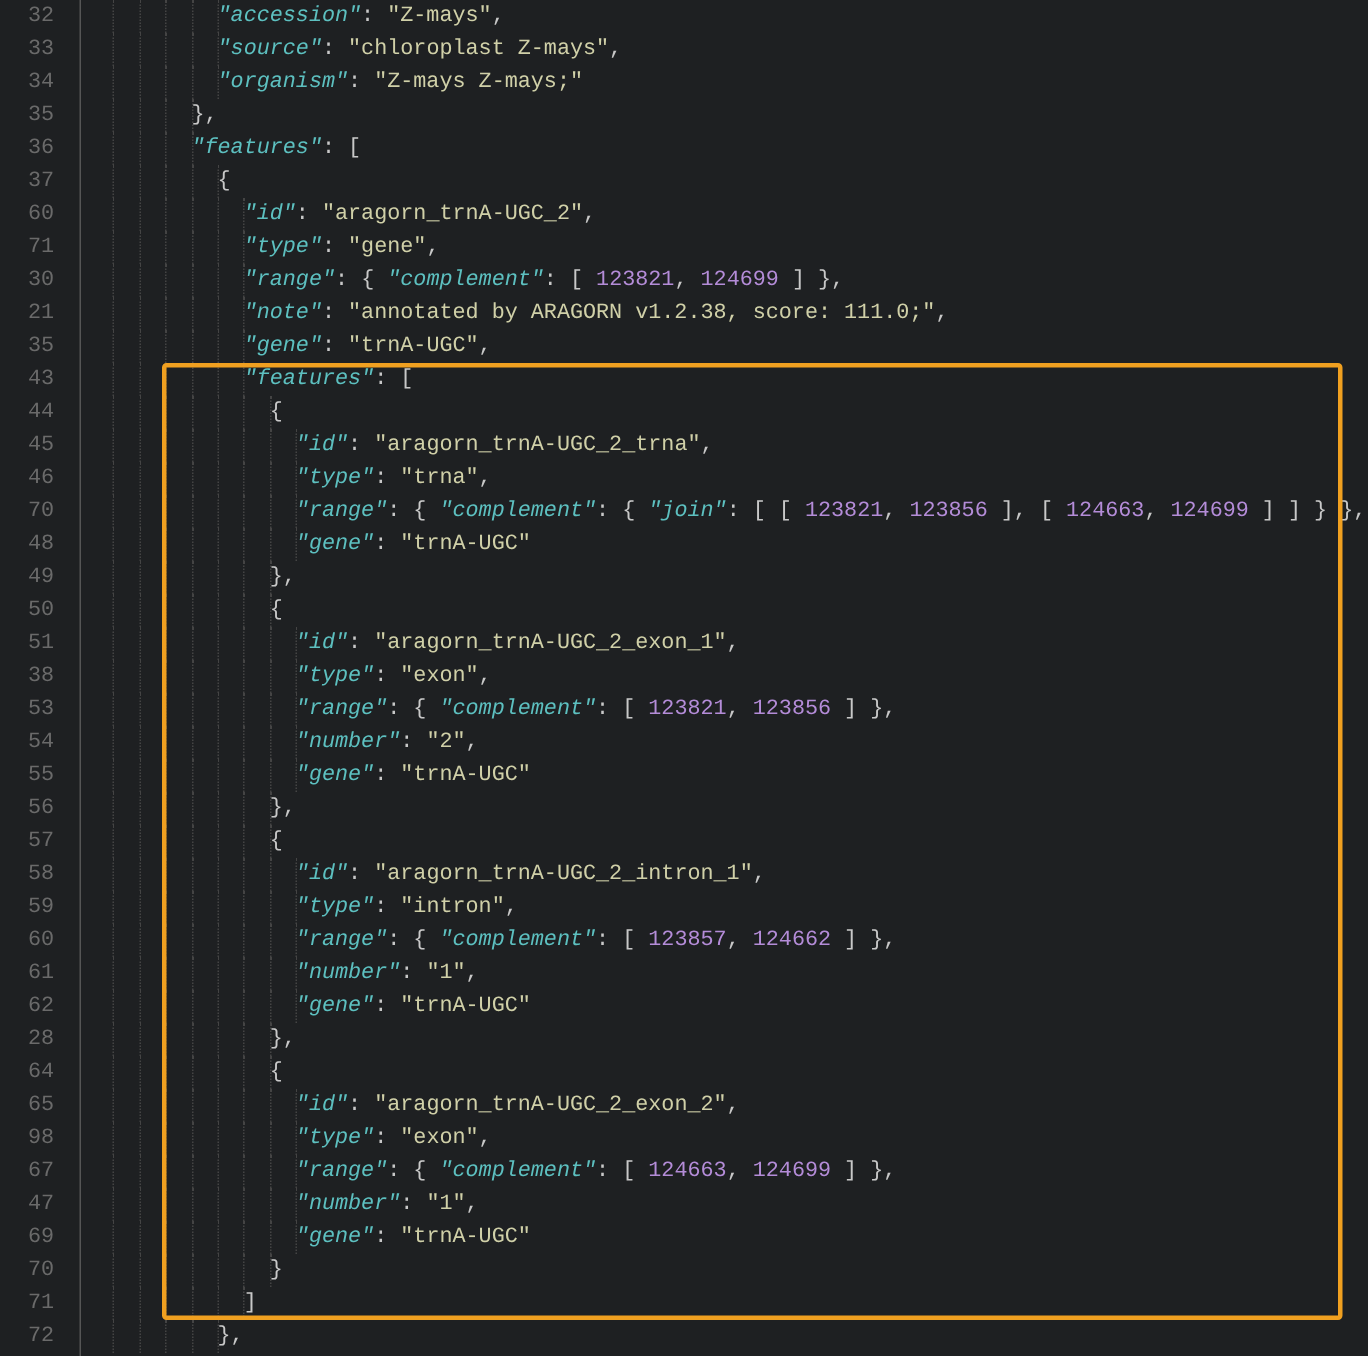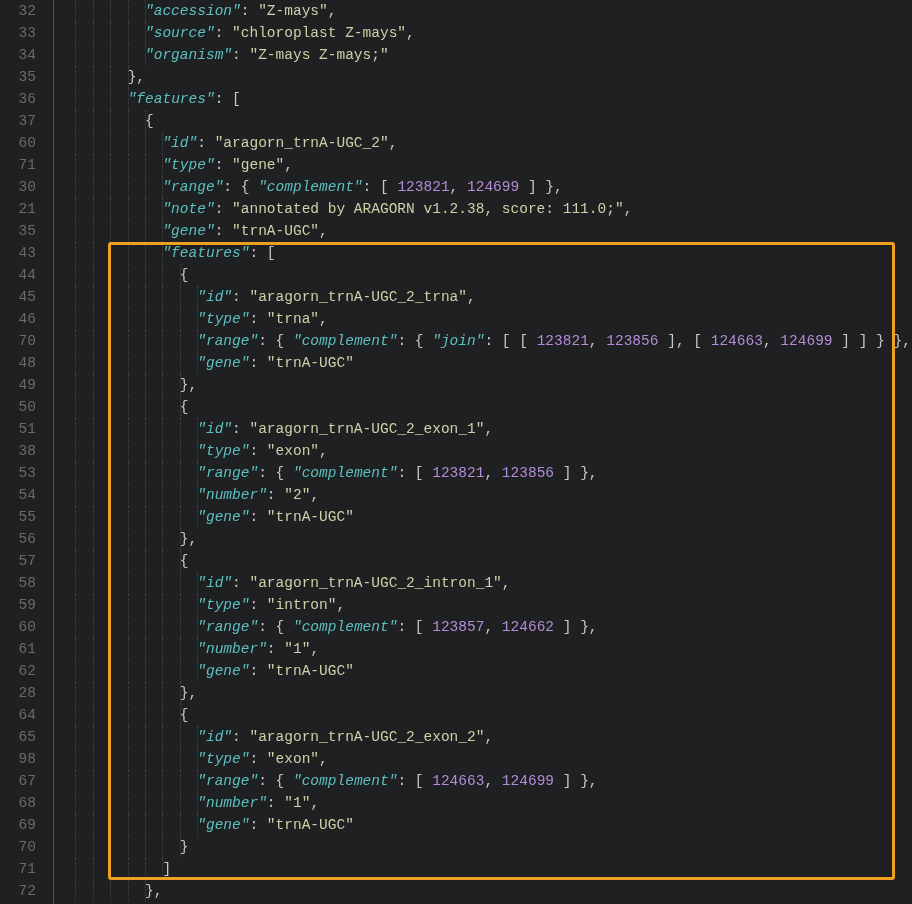--- a/index.html
+++ b/index.html
@@ -106,21 +106,21 @@
       <div class="gutter-line">58</div>
       <div class="gutter-line">59</div>
       <div class="gutter-line">60</div>
       <div class="gutter-line">61</div>
       <div class="gutter-line">62</div>
       <div class="gutter-line">28</div>
       <div class="gutter-line">64</div>
       <div class="gutter-line">65</div>
       <div class="gutter-line">98</div>
       <div class="gutter-line">67</div>
-      <div class="gutter-line">68</div>
+      <div class="gutter-line">47</div>
       <div class="gutter-line">69</div>
       <div class="gutter-line">70</div>
       <div class="gutter-line">71</div>
       <div class="gutter-line">72</div>
     </div>
   <div class="code-area">
     <div class="fold-line"></div>
     <div class="highlight-box" style="top: 242px; left: 54px; width: 787px; height: 638px;"></div>
   <div class="code-line"><span class="indent-guide" style="left: 17.4px;"></span><span class="indent-guide" style="left: 34.8px;"></span><span class="indent-guide" style="left: 52.2px;"></span><span class="indent-guide" style="left: 69.6px;"></span><span class="indent-guide" style="left: 87px;"></span><span class="text-content">          <span class="key">"accession"</span><span class="punc">: </span><span class="str">"Z-mays"</span><span class="punc">,</span></span></div>
       <div class="code-line"><span class="indent-guide" style="left: 17.4px;"></span><span class="indent-guide" style="left: 34.8px;"></span><span class="indent-guide" style="left: 52.2px;"></span><span class="indent-guide" style="left: 69.6px;"></span><span class="indent-guide" style="left: 87px;"></span><span class="text-content">          <span class="key">"source"</span><span class="punc">: </span><span class="str">"chloroplast Z-mays"</span><span class="punc">,</span></span></div>

